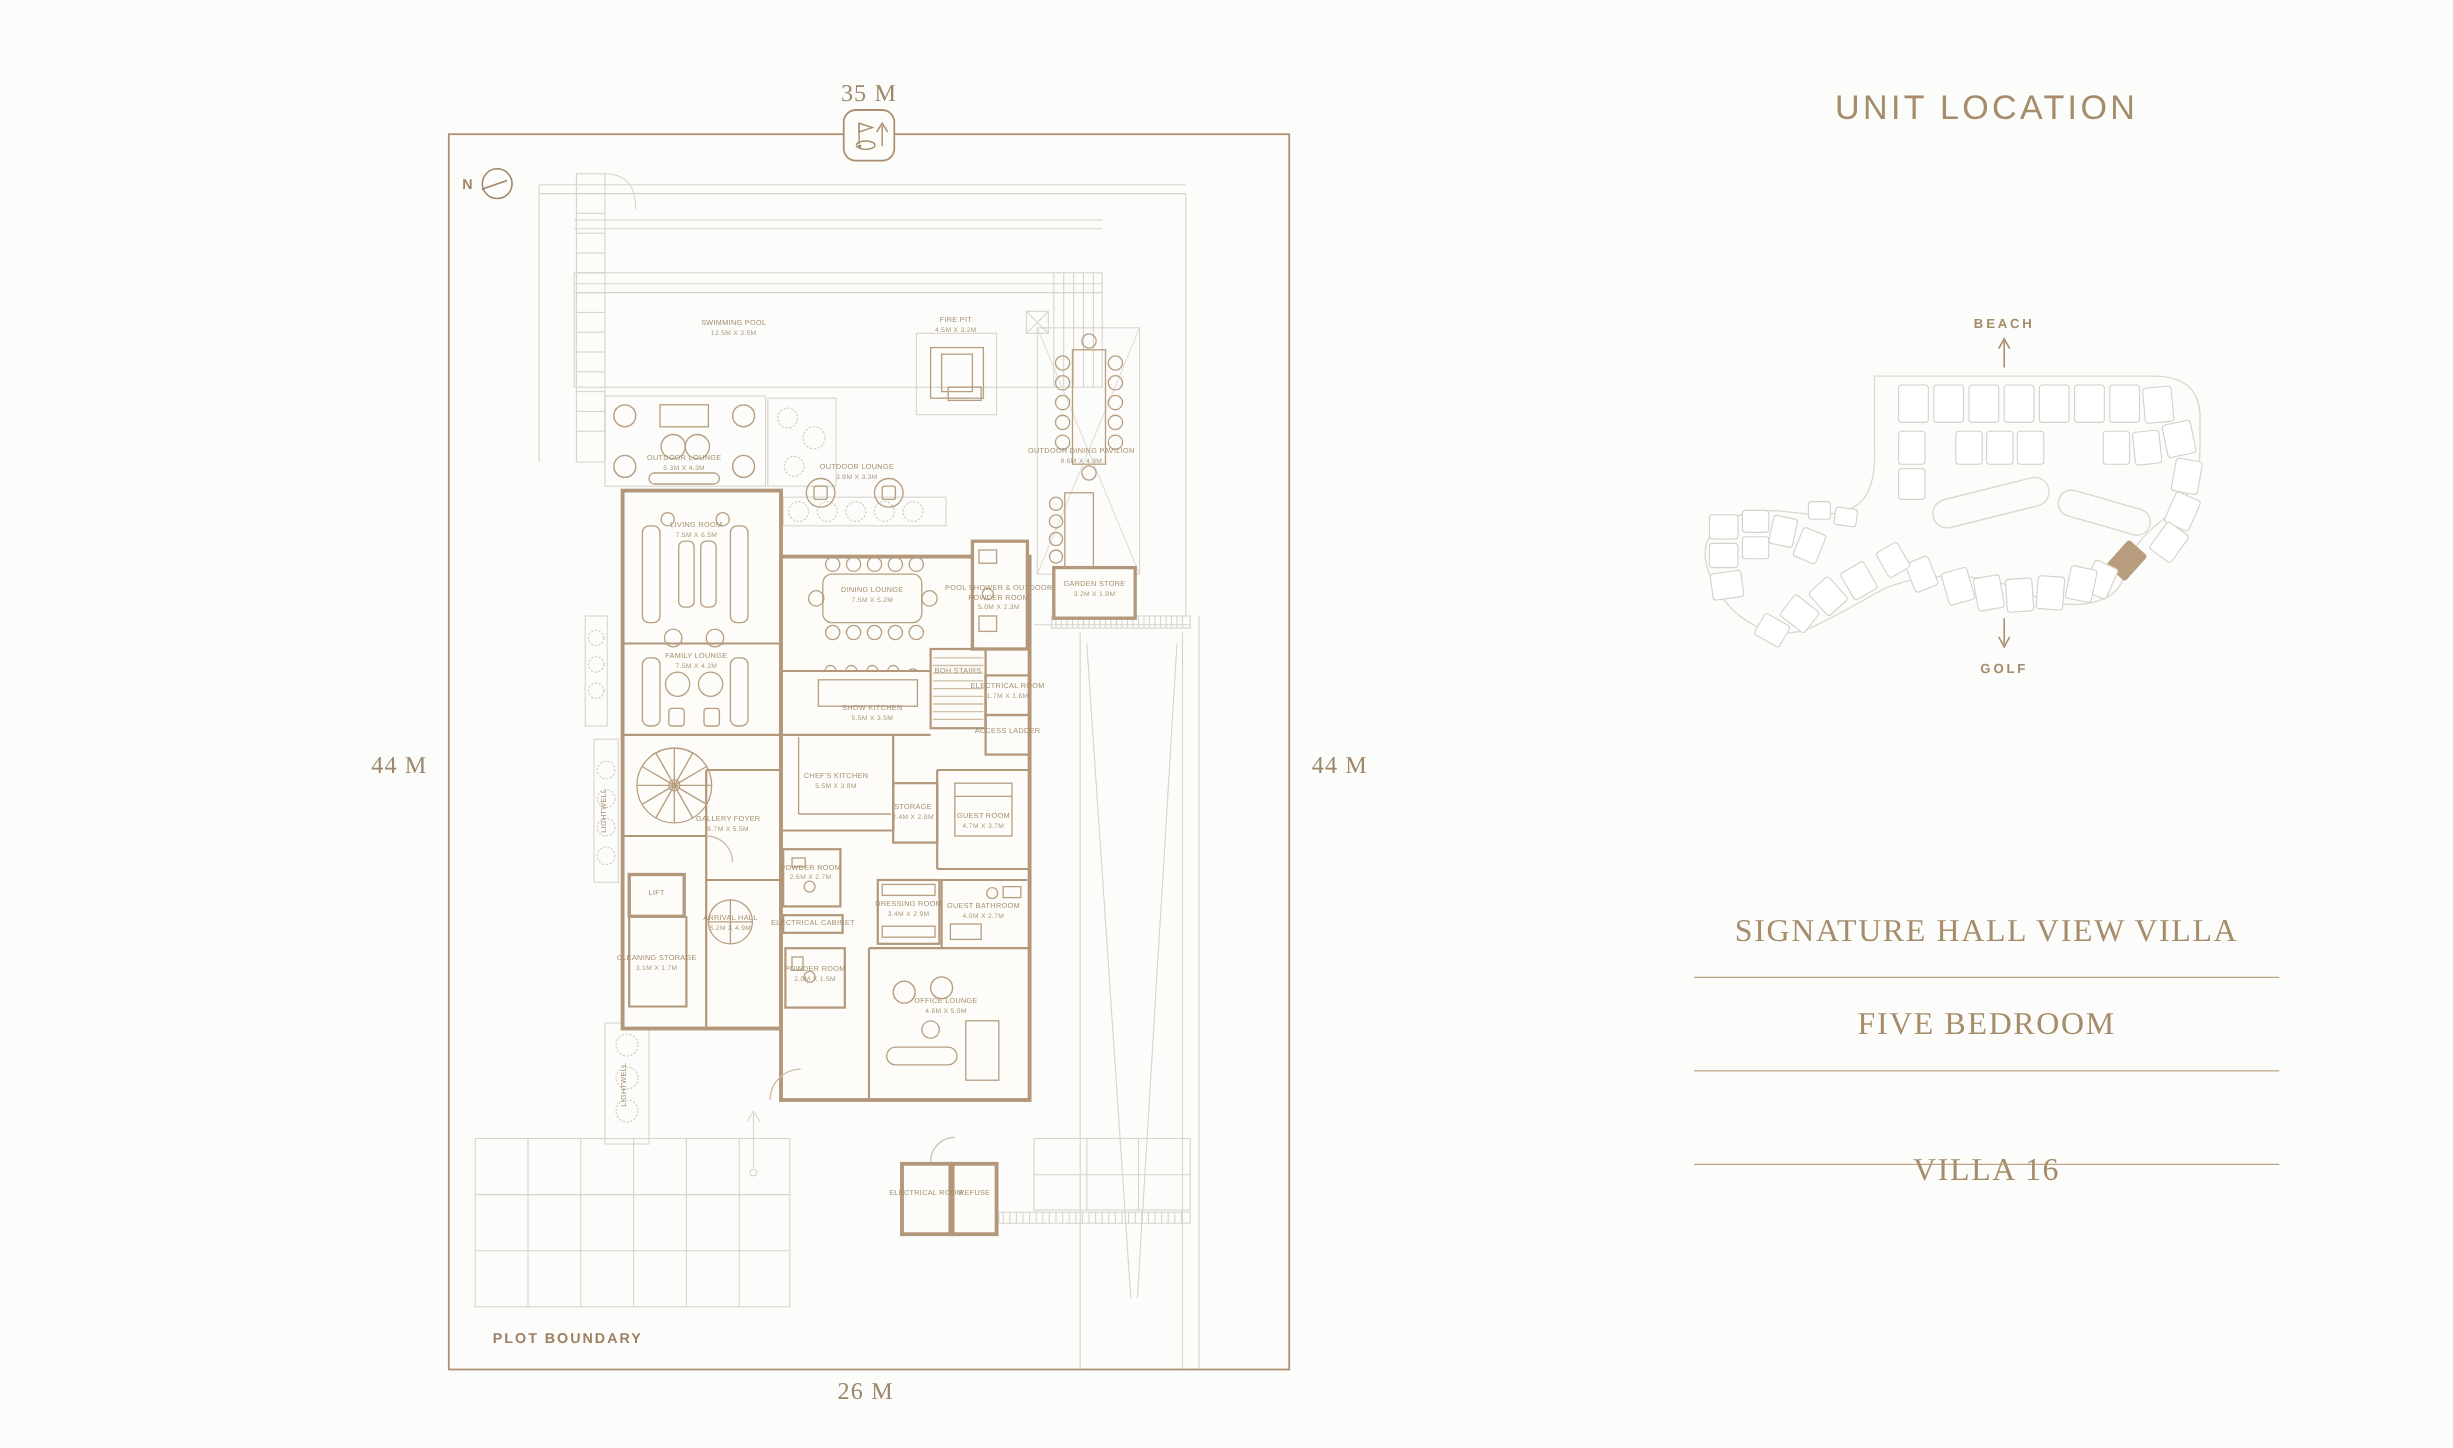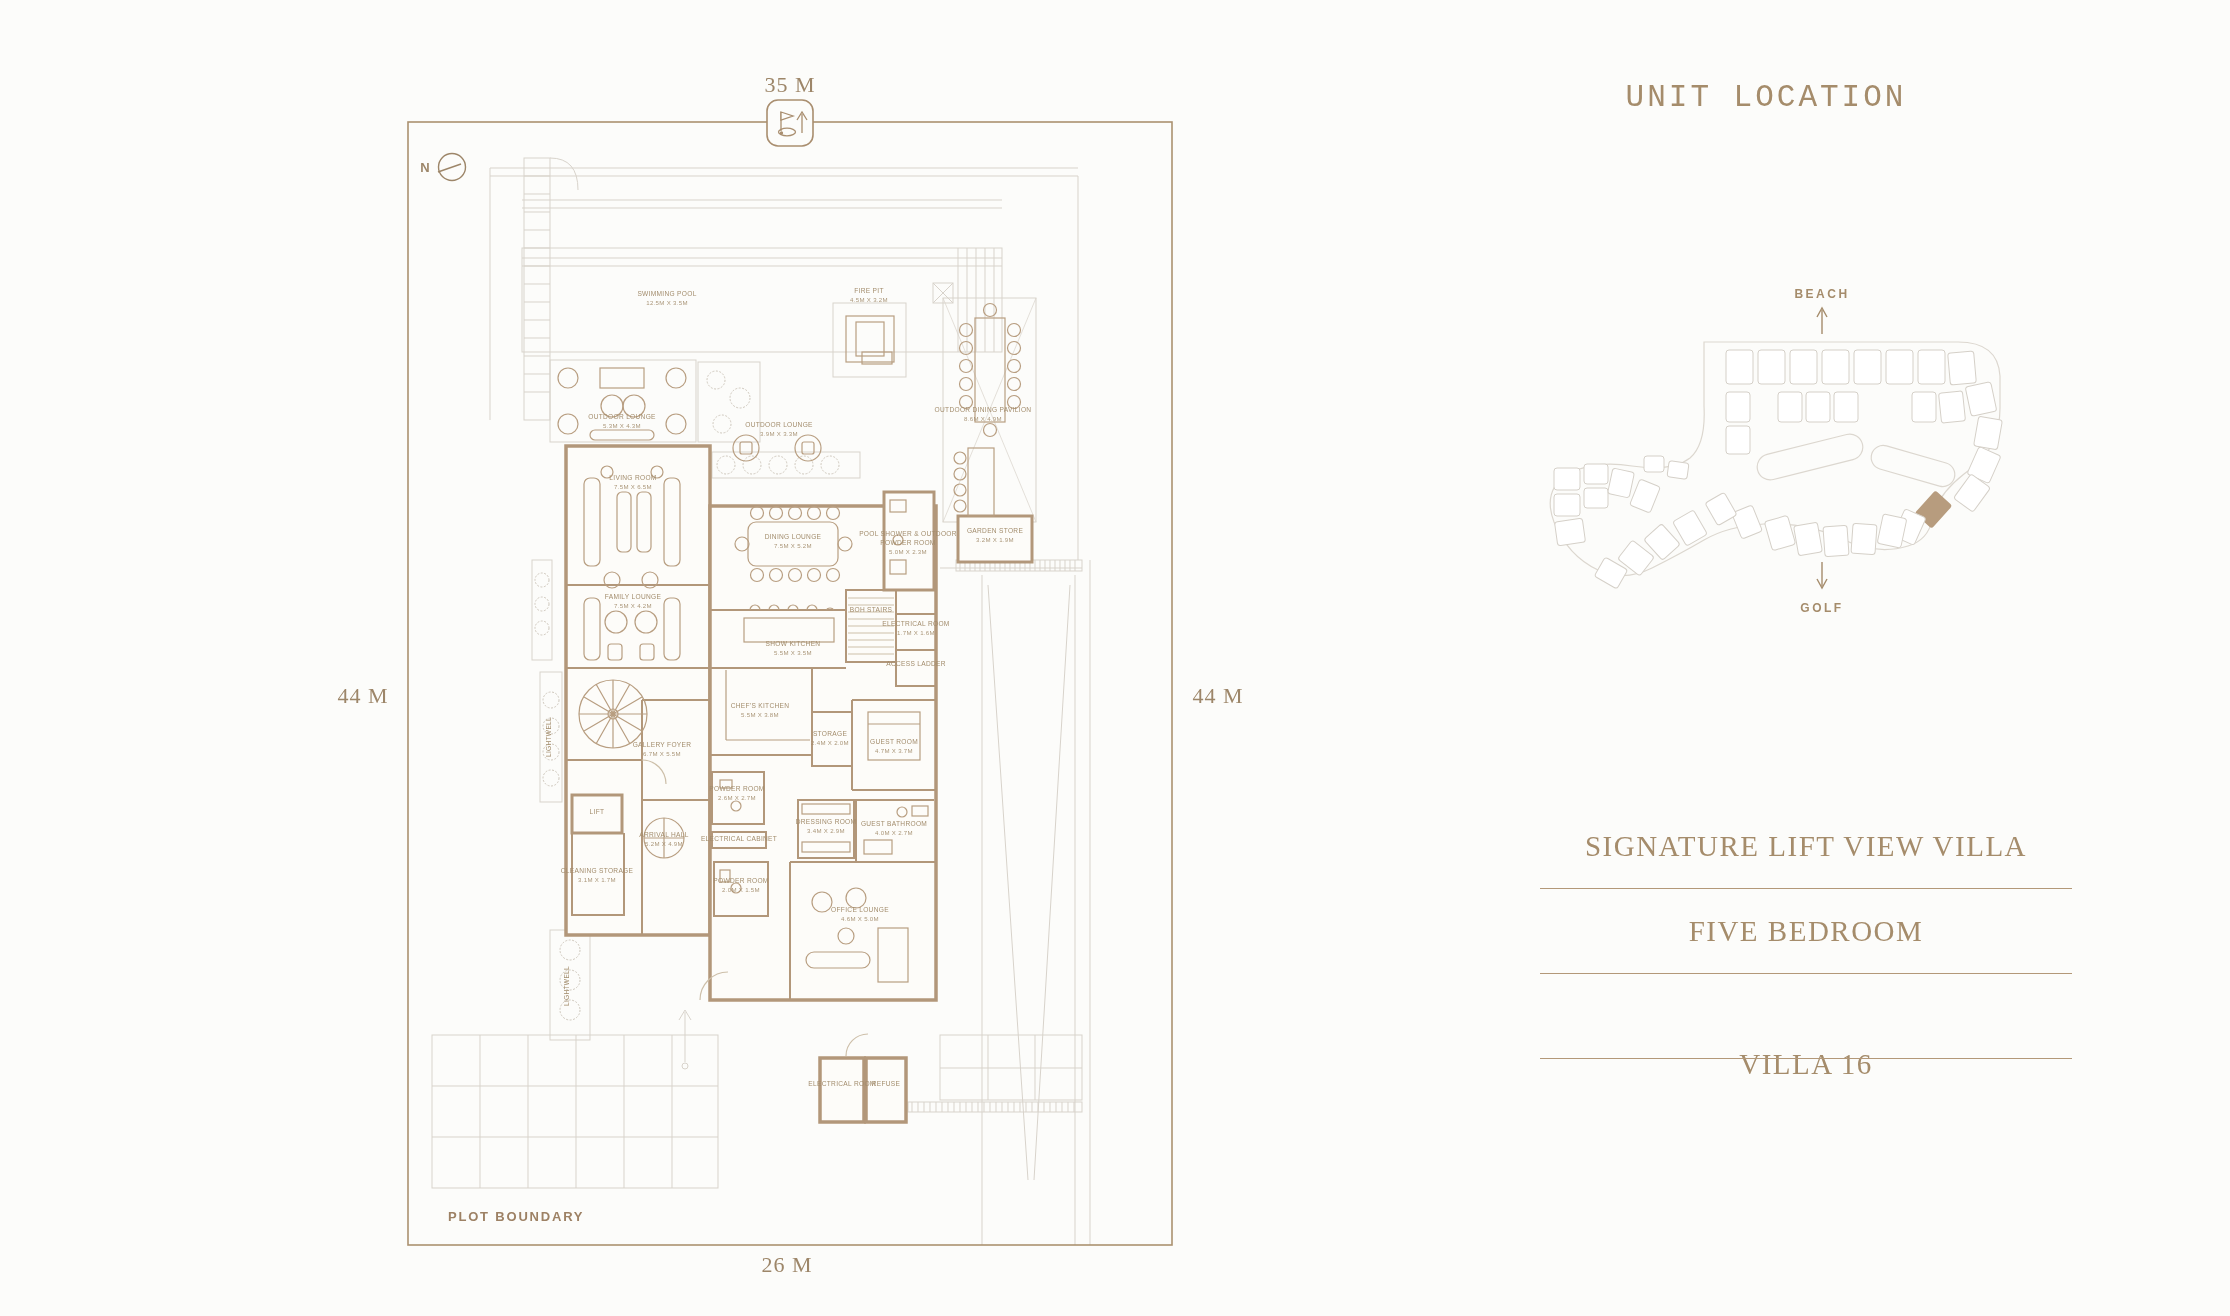--- a/index.html
+++ b/index.html
@@ -12,22 +12,22 @@
   text.room.dims{font-size:6.1px;opacity:.9;}
   text.dim{font-family:"Liberation Serif",serif;font-size:22px;fill:#9d8669;
            letter-spacing:1px;text-anchor:middle;}
   text.pb{font-family:"Liberation Sans",sans-serif;font-weight:700;font-size:13px;
           fill:#9d8164;letter-spacing:1.8px;}
   text.north{font-family:"Liberation Sans",sans-serif;font-weight:700;font-size:13px;
              fill:#9d8669;text-anchor:middle;}
   text.maplabel{font-family:"Liberation Sans",sans-serif;font-weight:700;font-size:12px;
                 fill:#a58c6b;letter-spacing:2.5px;text-anchor:middle;}
   
-  .unit-title{position:absolute;left:1500px;top:80px;width:532px;text-align:center;
-              font-family:Liberation Mono, monospace;font-size:31px;color:#a58c6b;letter-spacing:3px;}
+  .unit-title{position:absolute;left:1540px;top:80px;width:532px;text-align:center;
+              font-family:Liberation Sans, sans-serif;font-size:31px;color:#a58c6b;letter-spacing:3px;}
   .info-block{position:absolute;left:1540px;top:0;width:532px;height:1316px;}
   .info-line{position:absolute;left:0;width:100%;height:40px;line-height:40px;text-align:center;
              font-family:"Liberation Serif",serif;font-size:29px;color:#a58c6b;letter-spacing:1.5px;}
   .divider{position:absolute;left:0;width:100%;border-top:1px solid #b39878;height:0;}
 </style>
 </head>
 <body>
 
 <div class="page">
 
@@ -438,21 +438,21 @@
         <rect x="140" y="190" width="20" height="16" rx="3" transform="rotate(8 150 198)" fill="#ffffff" stroke="#d5d0c8"></rect>
       </g>
     <g stroke="#a58c6b" fill="none" stroke-width="1.4">
       <line x1="294" y1="290" x2="294" y2="314"></line>
       <path d="M289,307 L294,316 L299,307"></path>
     </g>
     <text class="maplabel" x="294" y="340">GOLF</text>
   </svg>
 
   <div class="info-block">
-    <div class="info-line" style="top:826px">SIGNATURE LIFT VIEW VILLA</div>
+    <div class="info-line" style="top:826px">SIGNATURE HALL VIEW VILLA</div>
     <div class="divider" style="top:888px"></div>
     <div class="info-line" style="top:911px">FIVE BEDROOM</div>
     <div class="divider" style="top:973px"></div>
     <div class="info-line" style="top:1044px">VILLA 16</div>
     <div class="divider" style="top:1058px"></div>
   </div>
 
 </div>
 
 </body></html>

